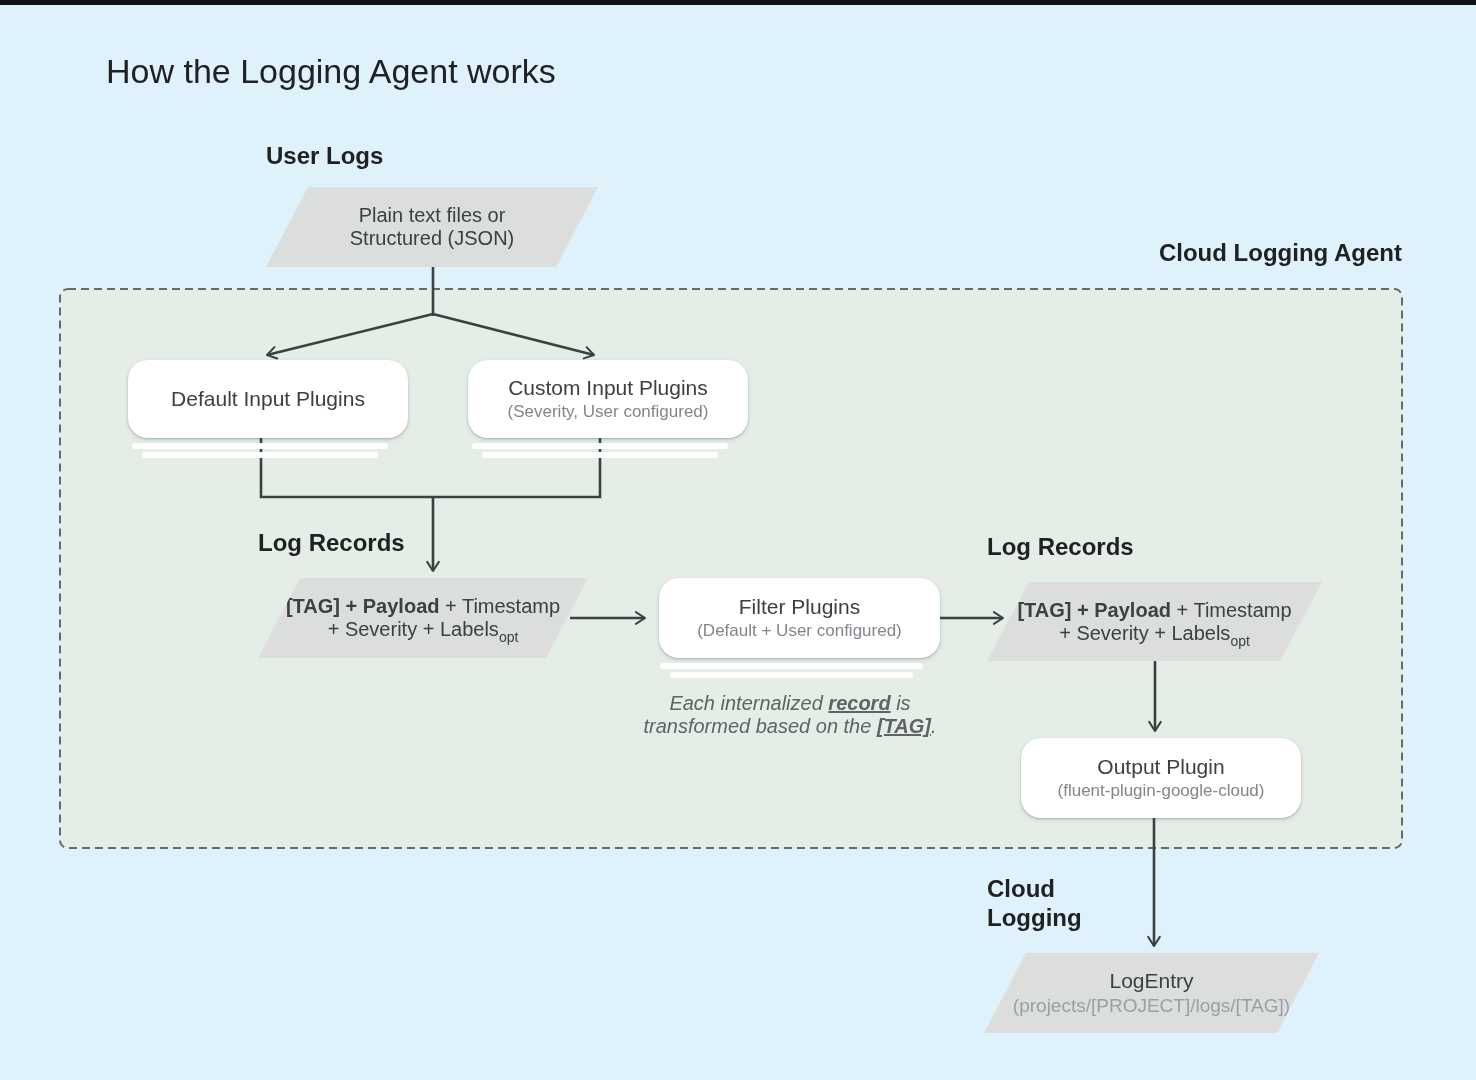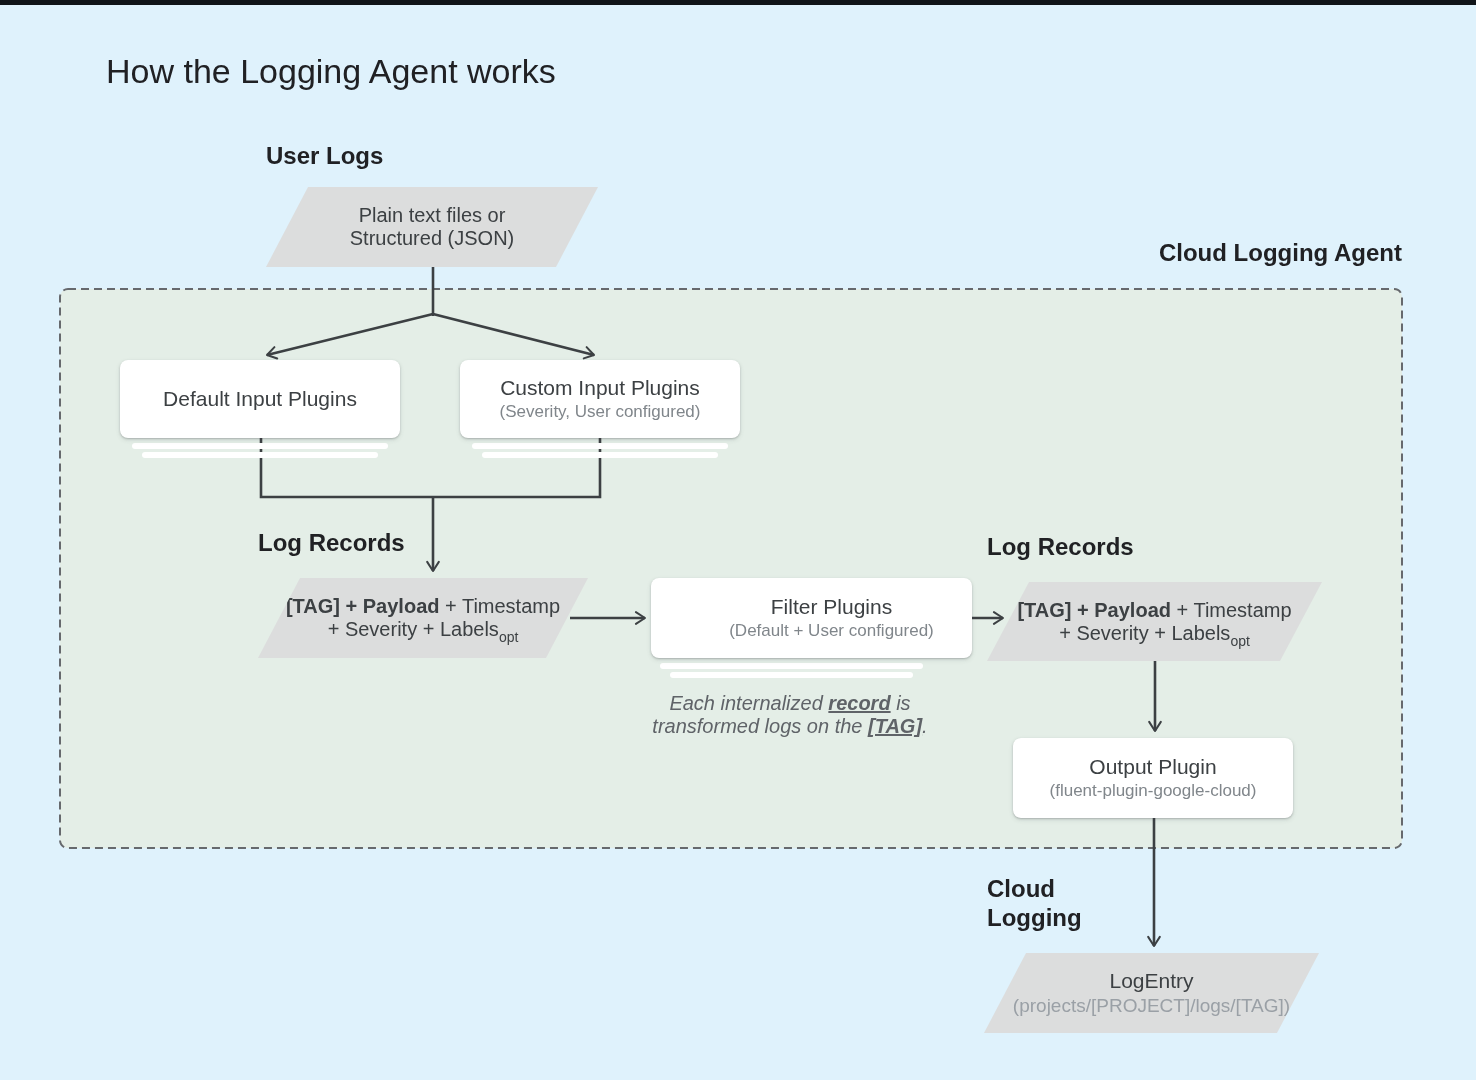--- a/index.html
+++ b/index.html
@@ -24,23 +24,23 @@
   .para{
     position:absolute;background:var(--shape);
     clip-path:polygon(42px 0, 100% 0, calc(100% - 42px) 100%, 0 100%);
     display:flex;flex-direction:column;justify-content:center;
     text-align:center;font-size:20px;line-height:23px;color:var(--text);
   }
   .para .l{white-space:nowrap;}
   .para b{font-weight:700;}
   .sb{font-size:14px;font-style:normal;vertical-align:-6px;line-height:0;}
   .card{
-    position:absolute;background:var(--card);border-radius:8px;
+    position:absolute;background:var(--card);border-radius:20px;
     box-shadow:0 1px 2px rgba(60,64,67,.28),0 2px 5px rgba(60,64,67,.12);
-    display:flex;flex-direction:column;align-items:center;justify-content:center;text-align:right;
+    display:flex;flex-direction:column;align-items:center;justify-content:center;text-align:right;margin-left:8px;
   }
   .card .t{font-size:21px;color:var(--text);line-height:26px;white-space:nowrap;}
   .card .s{font-size:17px;color:var(--muted);line-height:22px;white-space:nowrap;}
   .bar{position:absolute;height:6px;background:var(--card);border-radius:3px;}
   .caption{
     position:absolute;left:634px;top:692px;width:312px;text-align:center;
     font-style:italic;font-size:20px;line-height:23px;color:var(--caption);
   }
   .caption .cl{white-space:nowrap;}
   .caption b{font-weight:700;text-decoration:underline;}
@@ -98,28 +98,28 @@
     <div class="s">(Severity, User configured)</div>
   </div>
 
   <div class="para" style="left:258px;top:578px;width:330px;height:80px;">
     <div class="l"><b>[TAG] + Payload</b><span> + Timestamp</span></div>
     <div class="l"><span>+ Severity + Labels</span><sub class="sb">opt</sub></div>
   </div>
 
   <div class="bar" style="left:660px;top:663px;width:263px;"></div>
   <div class="bar" style="left:670px;top:672px;width:243px;"></div>
-  <div class="card" style="left:651px;top:578px;width:281px;height:80px;padding-left:40px;">
+  <div class="card" style="left:651px;top:578px;width:281px;height:80px;">
     <div class="t">Filter Plugins</div>
     <div class="s">(Default + User configured)</div>
   </div>
 
   <div class="caption">
     <div class="cl"><span>Each internalized </span><b>record</b><span> is</span></div>
-    <div class="cl"><span>transformed logs on the </span><b>[TAG]</b><span>.</span></div>
+    <div class="cl"><span>transformed based on the </span><b>[TAG]</b><span>.</span></div>
   </div>
 
   <div class="para" style="left:987px;top:582px;width:335px;height:79px;">
     <div class="l"><b>[TAG] + Payload</b><span> + Timestamp</span></div>
     <div class="l"><span>+ Severity + Labels</span><sub class="sb">opt</sub></div>
   </div>
 
   <div class="card" style="left:1013px;top:738px;width:280px;height:80px;">
     <div class="t">Output Plugin</div>
     <div class="s">(fluent-plugin-google-cloud)</div>

